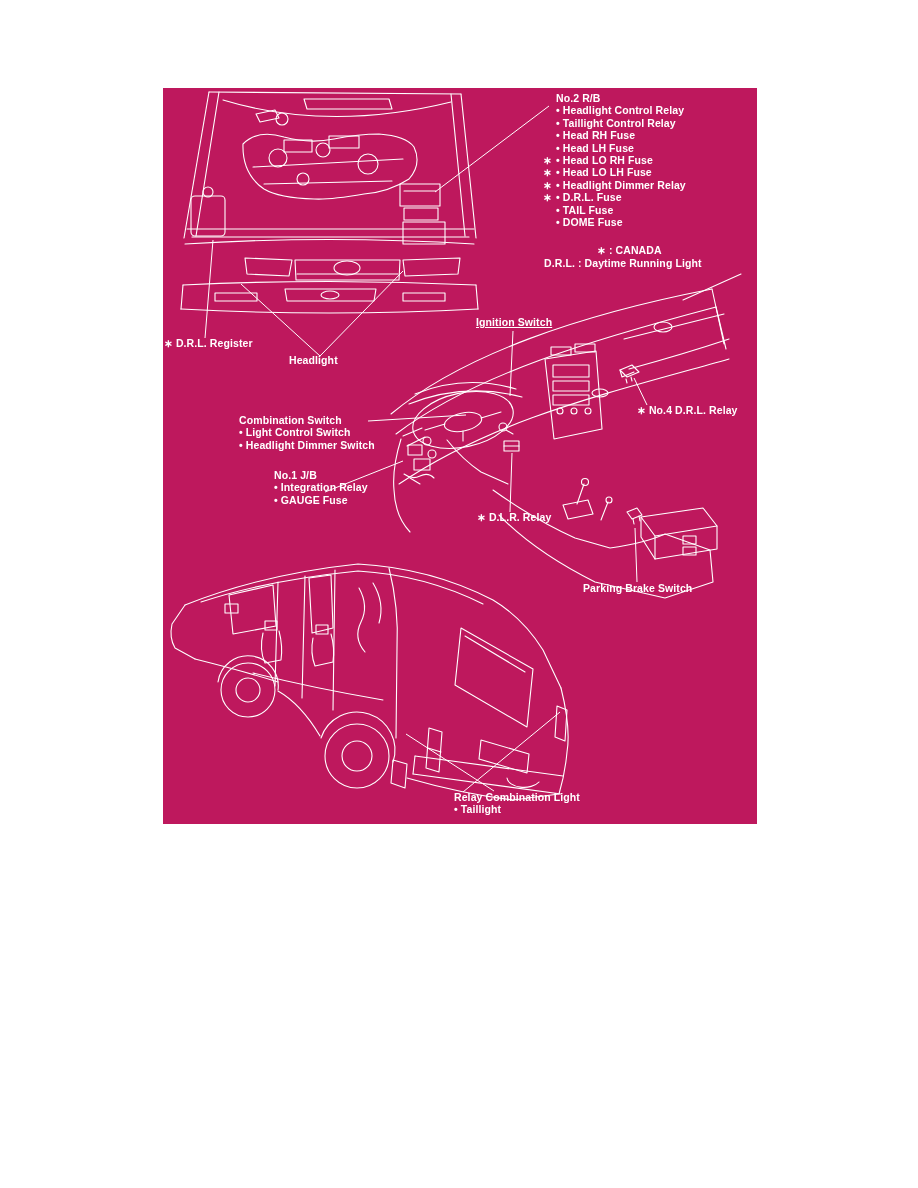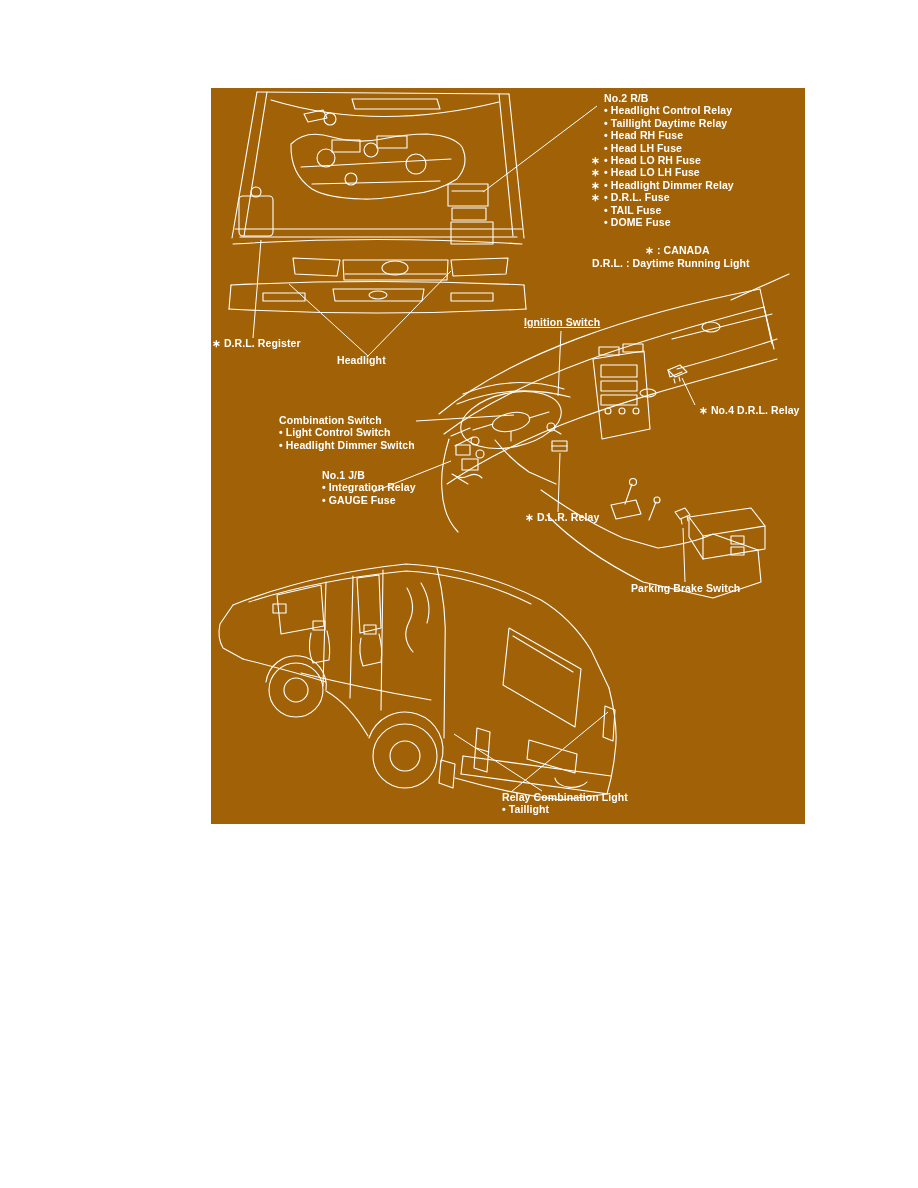--- a/index.html
+++ b/index.html
@@ -2,22 +2,21 @@
 <html><head>
 <meta charset="utf-8">
 <style>
   html,body{margin:0;padding:0;}
   body{
     width:918px;height:1188px;position:relative;background:#ffffff;
     font-family:"Liberation Sans",sans-serif;overflow:hidden;
   }
   .diagram{
     position:absolute;left:163px;top:88px;width:594px;height:736px;
-    background:#a16207;
-    margin-left:48px;
+    background:#be185d;
   }
   .diagram svg{position:absolute;left:0;top:0;}
   .label{
     position:absolute;color:#ffffff;font-size:10.5px;line-height:12.4px;
     font-weight:700;white-space:nowrap;letter-spacing:0.1px;
   }
   .row{display:block;}
   .star{display:inline-block;width:13px;}
 </style>
 </head>
@@ -181,42 +180,42 @@
       <path d="M484,317 L471,290"></path>
       <path d="M474,494 L472,440"></path>
       <path d="M243,646 L331,703"></path>
       <path d="M397,624 L300,704"></path>
     </g>
   </svg>
 
   <div class="label" style="left:380px;top:4px;">
     <div class="row"><span class="star"></span><span>No.2 R/B</span></div>
     <div class="row"><span class="star"></span><span>• Headlight Control Relay</span></div>
-    <div class="row"><span class="star"></span><span>• Taillight Daytime Relay</span></div>
+    <div class="row"><span class="star"></span><span>• Taillight Control Relay</span></div>
     <div class="row"><span class="star"></span><span>• Head RH Fuse</span></div>
     <div class="row"><span class="star"></span><span>• Head LH Fuse</span></div>
     <div class="row"><span class="star">∗</span><span>• Head LO RH Fuse</span></div>
     <div class="row"><span class="star">∗</span><span>• Head LO LH Fuse</span></div>
     <div class="row"><span class="star">∗</span><span>• Headlight Dimmer Relay</span></div>
     <div class="row"><span class="star">∗</span><span>• D.R.L. Fuse</span></div>
     <div class="row"><span class="star"></span><span>• TAIL Fuse</span></div>
     <div class="row"><span class="star"></span><span>• DOME Fuse</span></div>
   </div>
 
   <div class="label" style="left:434px;top:156px;">∗ : CANADA</div>
   <div class="label" style="left:381px;top:169px;">D.R.L. : Daytime Running Light</div>
 
   <div class="label" style="left:1px;top:249px;text-align:center;">∗ D.R.L. Register</div>
   <div class="label" style="left:126px;top:266px;">Headlight</div>
   <div class="label" style="left:313px;top:228px;text-decoration:underline;">Ignition Switch</div>
-  <div class="label" style="left:488px;top:316px;">∗ No.4 D.R.L. Relay</div>
+  <div class="label" style="left:474px;top:316px;">∗ No.4 D.R.L. Relay</div>
   <div class="label" style="left:314px;top:423px;">∗ D.L.R. Relay</div>
   <div class="label" style="left:420px;top:494px;text-align:right;">Parking Brake Switch</div>
 
-  <div class="label" style="left:68px;top:326px;">
+  <div class="label" style="left:76px;top:326px;">
     <div class="row">Combination Switch</div>
     <div class="row">• Light Control Switch</div>
     <div class="row">• Headlight Dimmer Switch</div>
   </div>
 
   <div class="label" style="left:111px;top:381px;">
     <div class="row">No.1 J/B</div>
     <div class="row">• Integration Relay</div>
     <div class="row">• GAUGE Fuse</div>
   </div>

